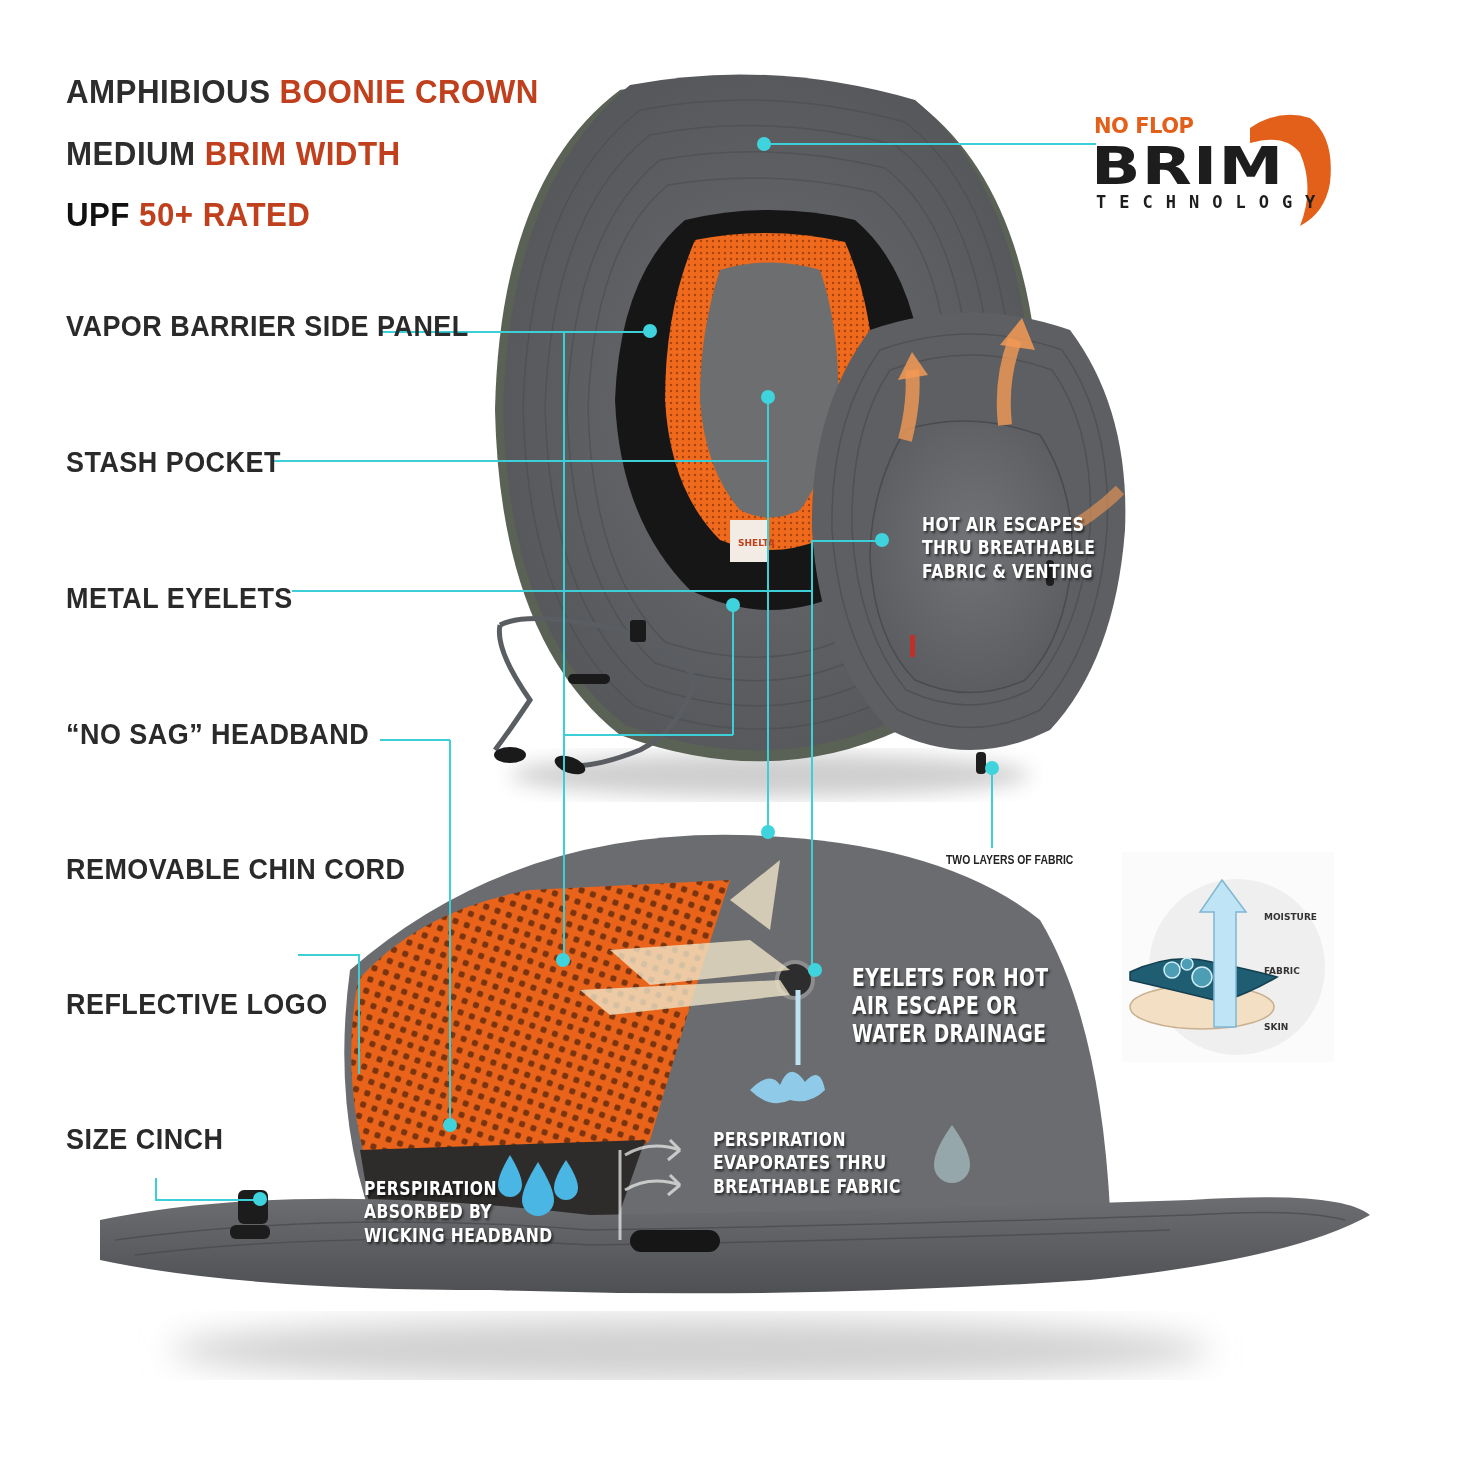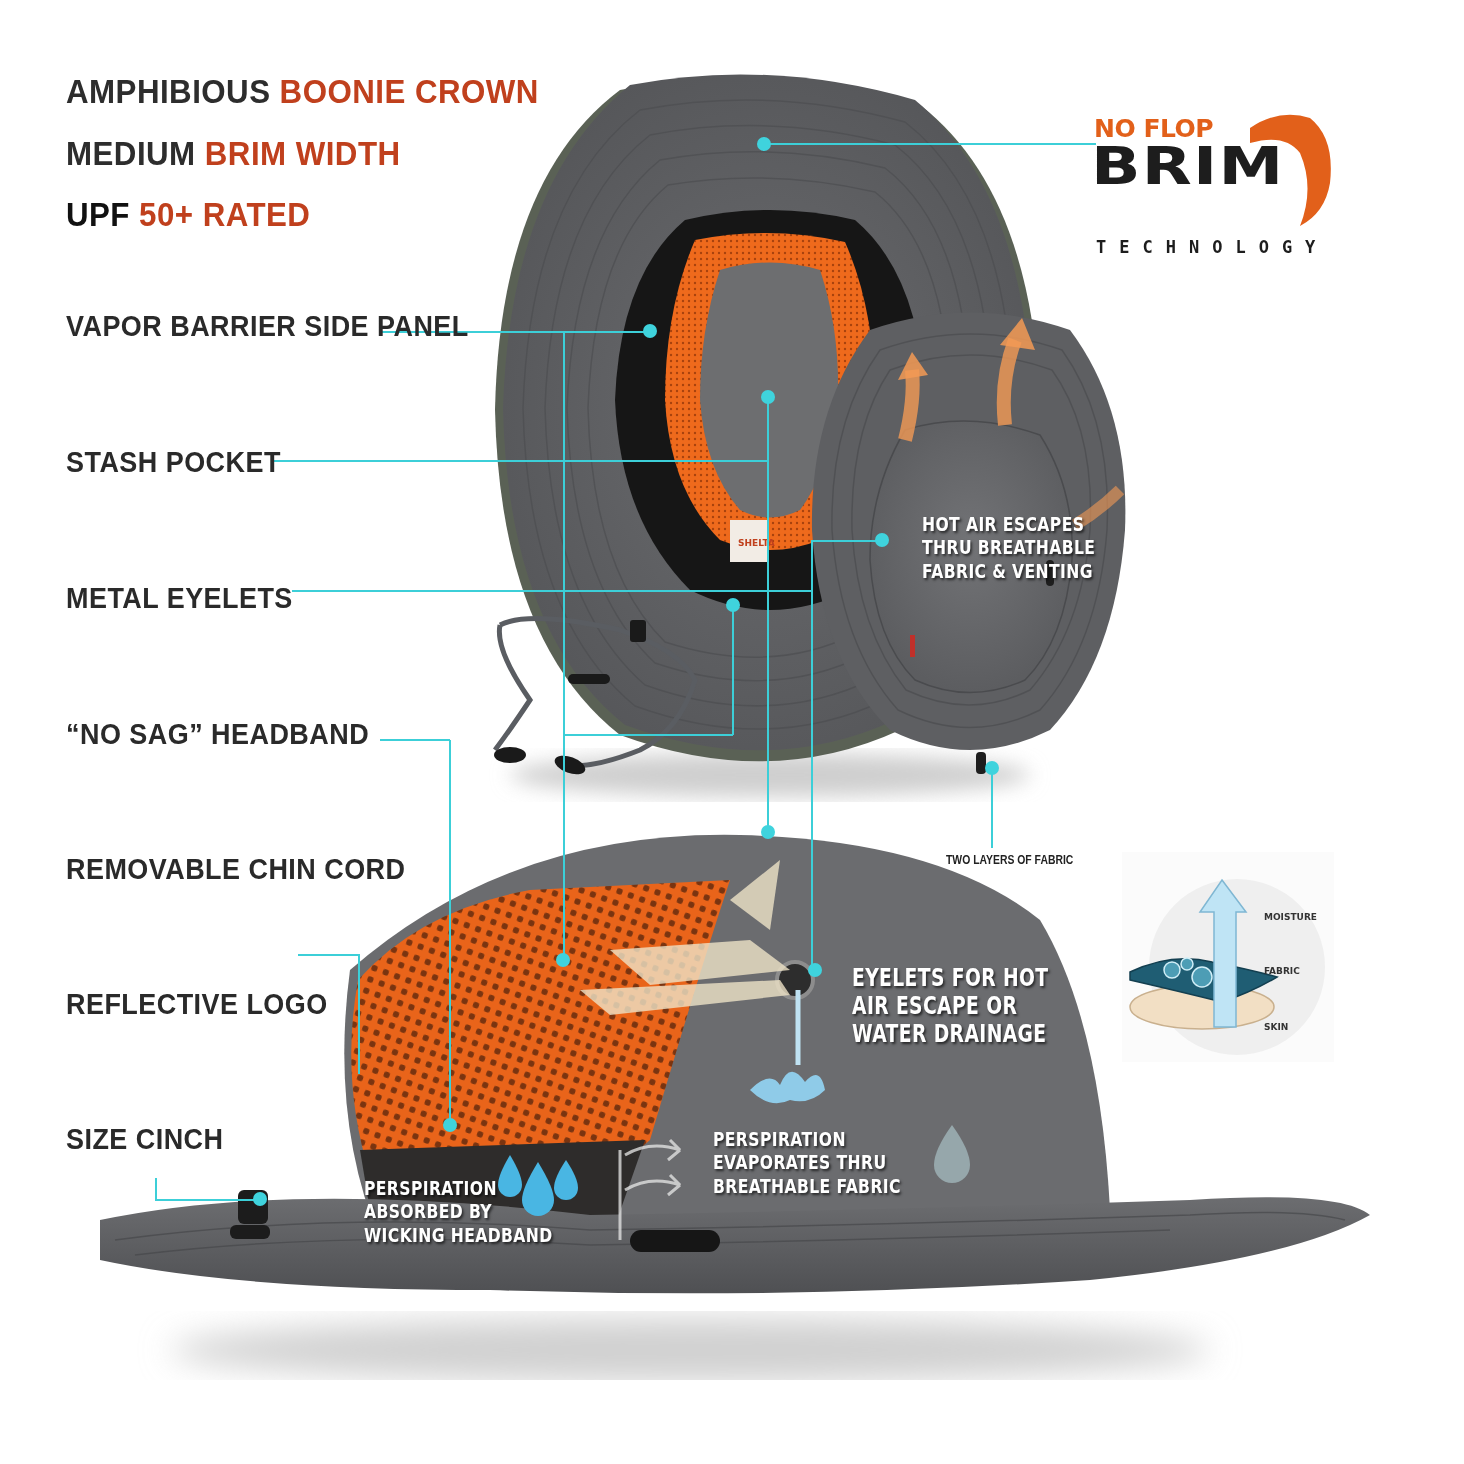--- a/index.html
+++ b/index.html
@@ -5,23 +5,23 @@
   html,body{margin:0;padding:0;background:#ffffff;}
   body{width:1464px;height:1464px;position:relative;overflow:hidden;font-family:"Liberation Sans","DejaVu Sans",sans-serif;}
   .abs{position:absolute;}
   .headline{position:absolute;left:66px;font-size:34px;font-weight:700;letter-spacing:0.5px;color:#2d2d2d;white-space:nowrap;transform:scaleX(0.92);transform-origin:left center;}
   .headline .accent{color:#c0401d;}
   .feature{position:absolute;left:66px;font-size:29px;font-weight:700;color:#2a2a2a;letter-spacing:0.5px;white-space:nowrap;transform:scaleX(0.93);transform-origin:left center;}
   .cline{position:absolute;background:#3ccfd8;}
   .dot{position:absolute;width:14px;height:14px;border-radius:50%;background:#3fd3dd;margin-left:-7px;margin-top:-7px;}
   .overlay-text{position:absolute;color:#ffffff;font-weight:700;font-family:"DejaVu Sans","Liberation Sans",sans-serif;text-shadow:2px 2px 3px rgba(0,0,0,0.65);line-height:1.17;letter-spacing:0.5px;transform:scaleX(0.78);transform-origin:left top;white-space:nowrap;}
   .small-cap{position:absolute;font-size:13px;font-weight:700;color:#222;transform:scaleX(0.8);transform-origin:left top;white-space:nowrap;}
-  .logo-noflop{position:absolute;left:1094px;top:114px;font-size:25px;font-weight:900;color:#e2601a;font-family:"DejaVu Sans",sans-serif;letter-spacing:-0.5px;}
+  .logo-noflop{position:absolute;left:1094px;top:114px;font-size:21px;font-weight:900;color:#e2601a;font-family:"DejaVu Sans",sans-serif;letter-spacing:-0.5px;}
   .logo-brim{position:absolute;left:1091px;top:140px;font-size:52px;font-weight:900;color:#1d1d1d;font-family:"DejaVu Sans",sans-serif;letter-spacing:1px;transform:scaleX(1.25);transform-origin:left top;line-height:1;}
-  .logo-tech{position:absolute;left:1096px;top:192px;font-size:17px;font-weight:700;color:#1d1d1d;font-family:"DejaVu Sans Mono",monospace;letter-spacing:13px;margin-top:45px;}
+  .logo-tech{position:absolute;left:1096px;top:192px;font-size:17px;font-weight:700;color:#1d1d1d;font-family:"DejaVu Sans Mono",monospace;letter-spacing:13px;}
 </style>
 </head>
 <body>
 
 <div class="headline" style="top:72px;">
   <span>AMPHIBIOUS</span>
   <span class="accent">BOONIE CROWN</span>
 </div>
 <div class="headline" style="top:134px;">
   <span>MEDIUM</span>

